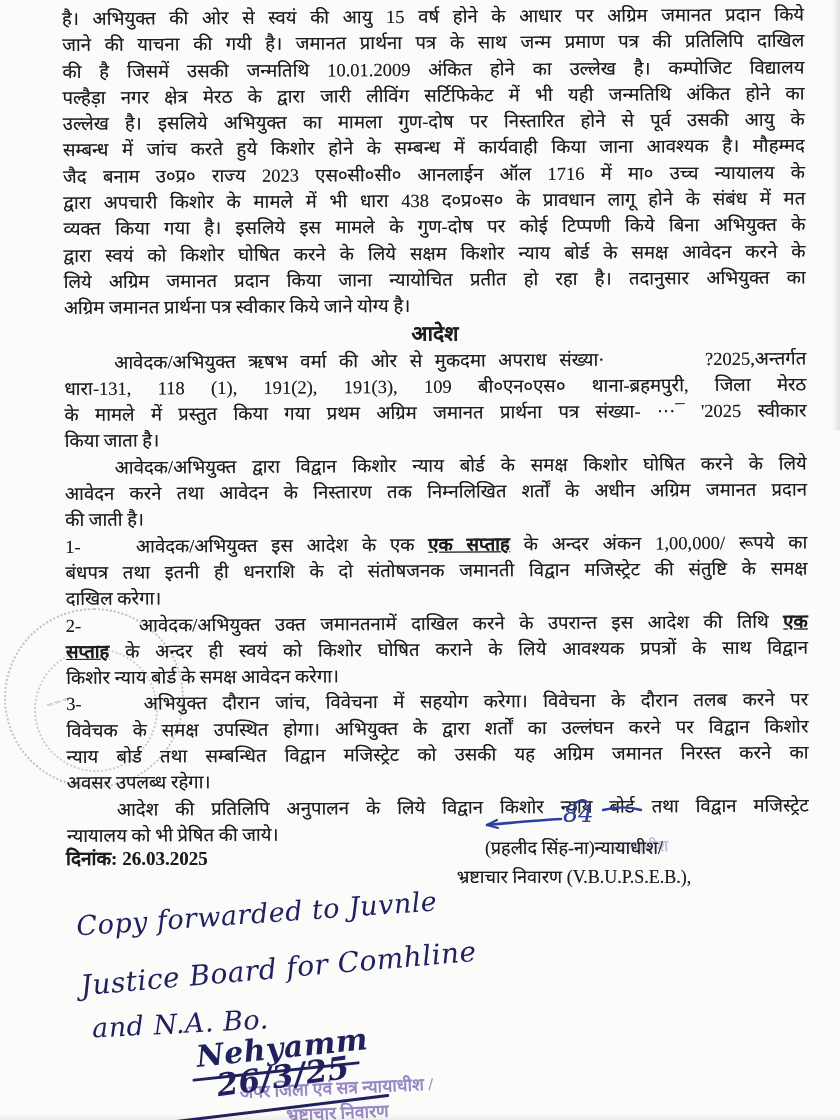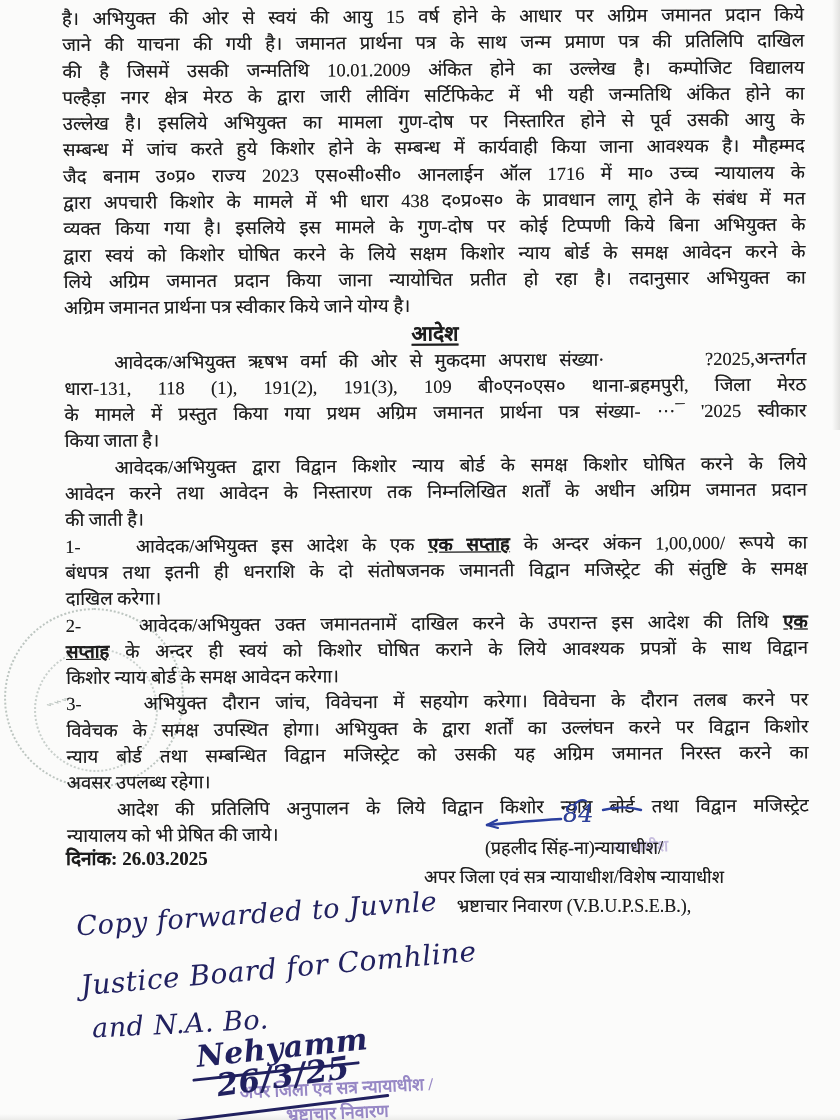--- a/index.html
+++ b/index.html
@@ -20,21 +20,21 @@
     position:absolute;left:62px;top:6px;width:742px;z-index:2;
     font-size:18.5px;line-height:26.3px;
     transform:rotate(-0.35deg);transform-origin:top left;
     text-shadow:0 0 .5px rgba(20,20,20,.55);
   }
   .line{text-align:justify;text-align-last:justify;}
   .line.last{text-align:left;text-align-last:auto;}
   .para.indent .line:first-child{text-indent:50px;}
   .line b{font-weight:700;text-decoration:underline;}
   .heading{text-align:center;text-align-last:center;font-weight:700;font-size:21px;line-height:28px;}
-  .heading span{text-decoration:underline;text-underline-offset:3px;}
+  .heading span{text-underline-offset:3px;}
 
   
   .date-line{position:absolute;left:66px;top:845px;font-size:19px;z-index:2;
     text-shadow:0 0 .5px rgba(20,20,20,.5);font-weight:bold;}
   .sig-block{position:absolute;left:396px;top:798px;width:356px;text-align:center;
     font-size:18px;line-height:29px;z-index:3;text-shadow:0 0 .5px rgba(20,20,20,.5);}
   .sig-scrawl{height:36px;position:relative;}
   .sig-scrawl svg{display:block;margin:0 auto;}
 
   
@@ -140,21 +140,20 @@
     <div class="sig-scrawl">
       <svg width="190" height="36" viewBox="0 0 190 36">
         <path d="M8 27 C 40 24, 62 22, 82 21" stroke="#2b3f9e" stroke-width="2.6" fill="none" stroke-linecap="round"></path>
         <path d="M8 27 l 10 -5 M8 27 l 11 3" stroke="#2b3f9e" stroke-width="2.2" fill="none" stroke-linecap="round"></path>
         <text x="84" y="24" font-size="24" font-style="italic" fill="#2b3f9e" font-family="DejaVu Serif, serif">84</text>
         <path d="M124 12 C 140 8, 152 9, 162 12" stroke="#2b3f9e" stroke-width="2.4" fill="none" stroke-linecap="round"></path>
         <path d="M96 6 C 100 2, 104 1, 107 3" stroke="#2b3f9e" stroke-width="2" fill="none" stroke-linecap="round"></path>
       </svg>
     </div>
     <div>(प्रहलीद सिंह-ना)न्यायाधीश/</div>
-    <div>अपर जिला एवं सत्र न्यायाधीश/विशेष न्यायाधीश</div>
     <div>भ्रष्टाचार निवारण (V.B.U.P.S.E.B.),</div>
   </div>
 
   <div class="hand hw1">Copy forwarded to Juvnle</div>
   <div class="hand hw2">Justice Board for Comhline</div>
   <div class="hand hw3">and N.A. Bo.</div>
   <div class="hand hw-sign">Nehyamm</div>
   <div class="hand hw-date">26/3/25</div>
   <div class="stroke stroke-a"></div>
   <div class="stroke stroke-b"></div>

